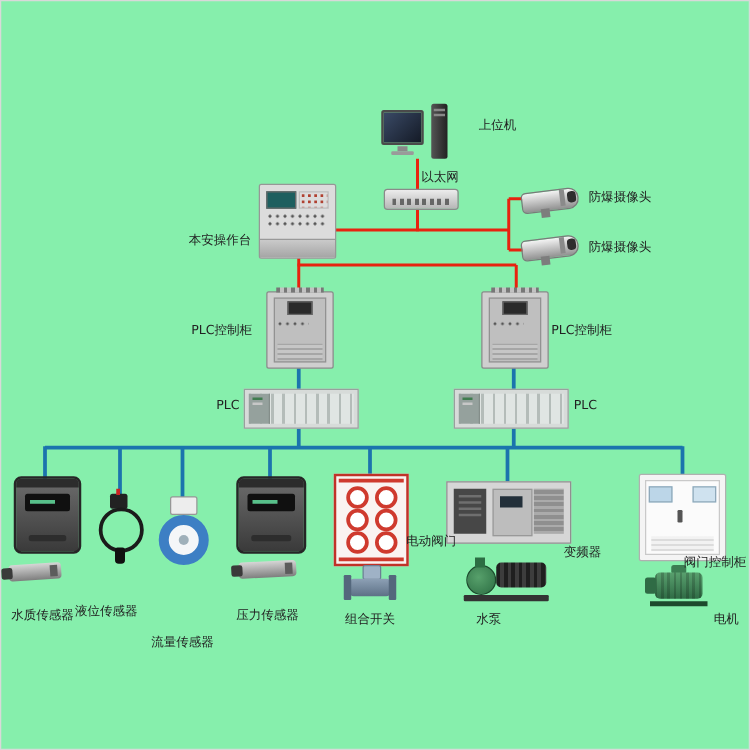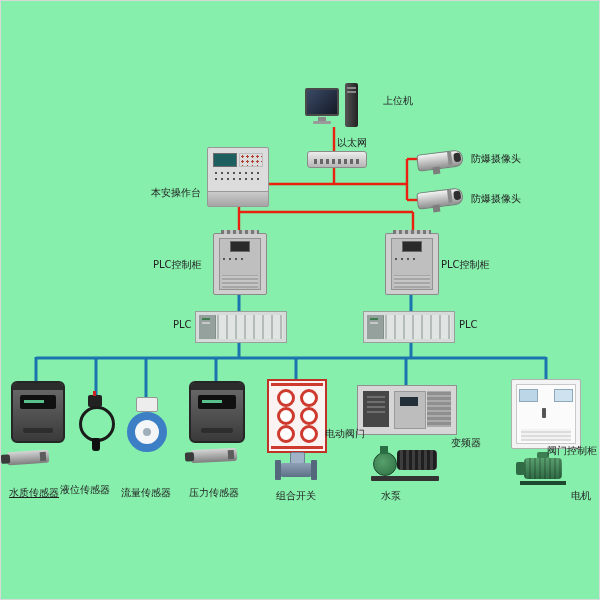--- a/index.html
+++ b/index.html
@@ -316,21 +316,21 @@
   <div class="lbl" style="left:150px;top:160px;margin-top:26px;">本安操作台</div>
   <div class="lbl" style="left:470px;top:152px;">防爆摄像头</div>
   <div class="lbl" style="left:470px;top:192px;">防爆摄像头</div>
   <div class="lbl" style="left:152px;top:258px;">PLC控制柜</div>
   <div class="lbl" style="left:440px;top:258px;">PLC控制柜</div>
   <div class="lbl" style="left:172px;top:318px;">PLC</div>
   <div class="lbl" style="left:458px;top:318px;">PLC</div>
   <div class="lbl" style="left:324px;top:427px;">电动阀门</div>
   <div class="lbl" style="left:450px;top:436px;">变频器</div>
   <div class="lbl" style="left:546px;top:444px;">阀门控制柜</div>
-  <div class="lbl" style="left:8px;top:486px;text-decoration:underline;">水质传感器</div>
+  <div class="lbl" style="left:8px;top:486px;">水质传感器</div>
   <div class="lbl" style="left:59px;top:483px;">液位传感器</div>
-  <div class="lbl" style="left:120px;top:486px;text-align:center;">流量传感器</div>
+  <div class="lbl" style="left:120px;top:508px;text-align:center;">流量传感器</div>
   <div class="lbl" style="left:188px;top:486px;">压力传感器</div>
   <div class="lbl" style="left:275px;top:489px;">组合开关</div>
   <div class="lbl" style="left:380px;top:489px;">水泵</div>
   <div class="lbl" style="left:530px;top:489px;padding-left:40px;">电机</div>
 
 </div>
 
 </body></html>

